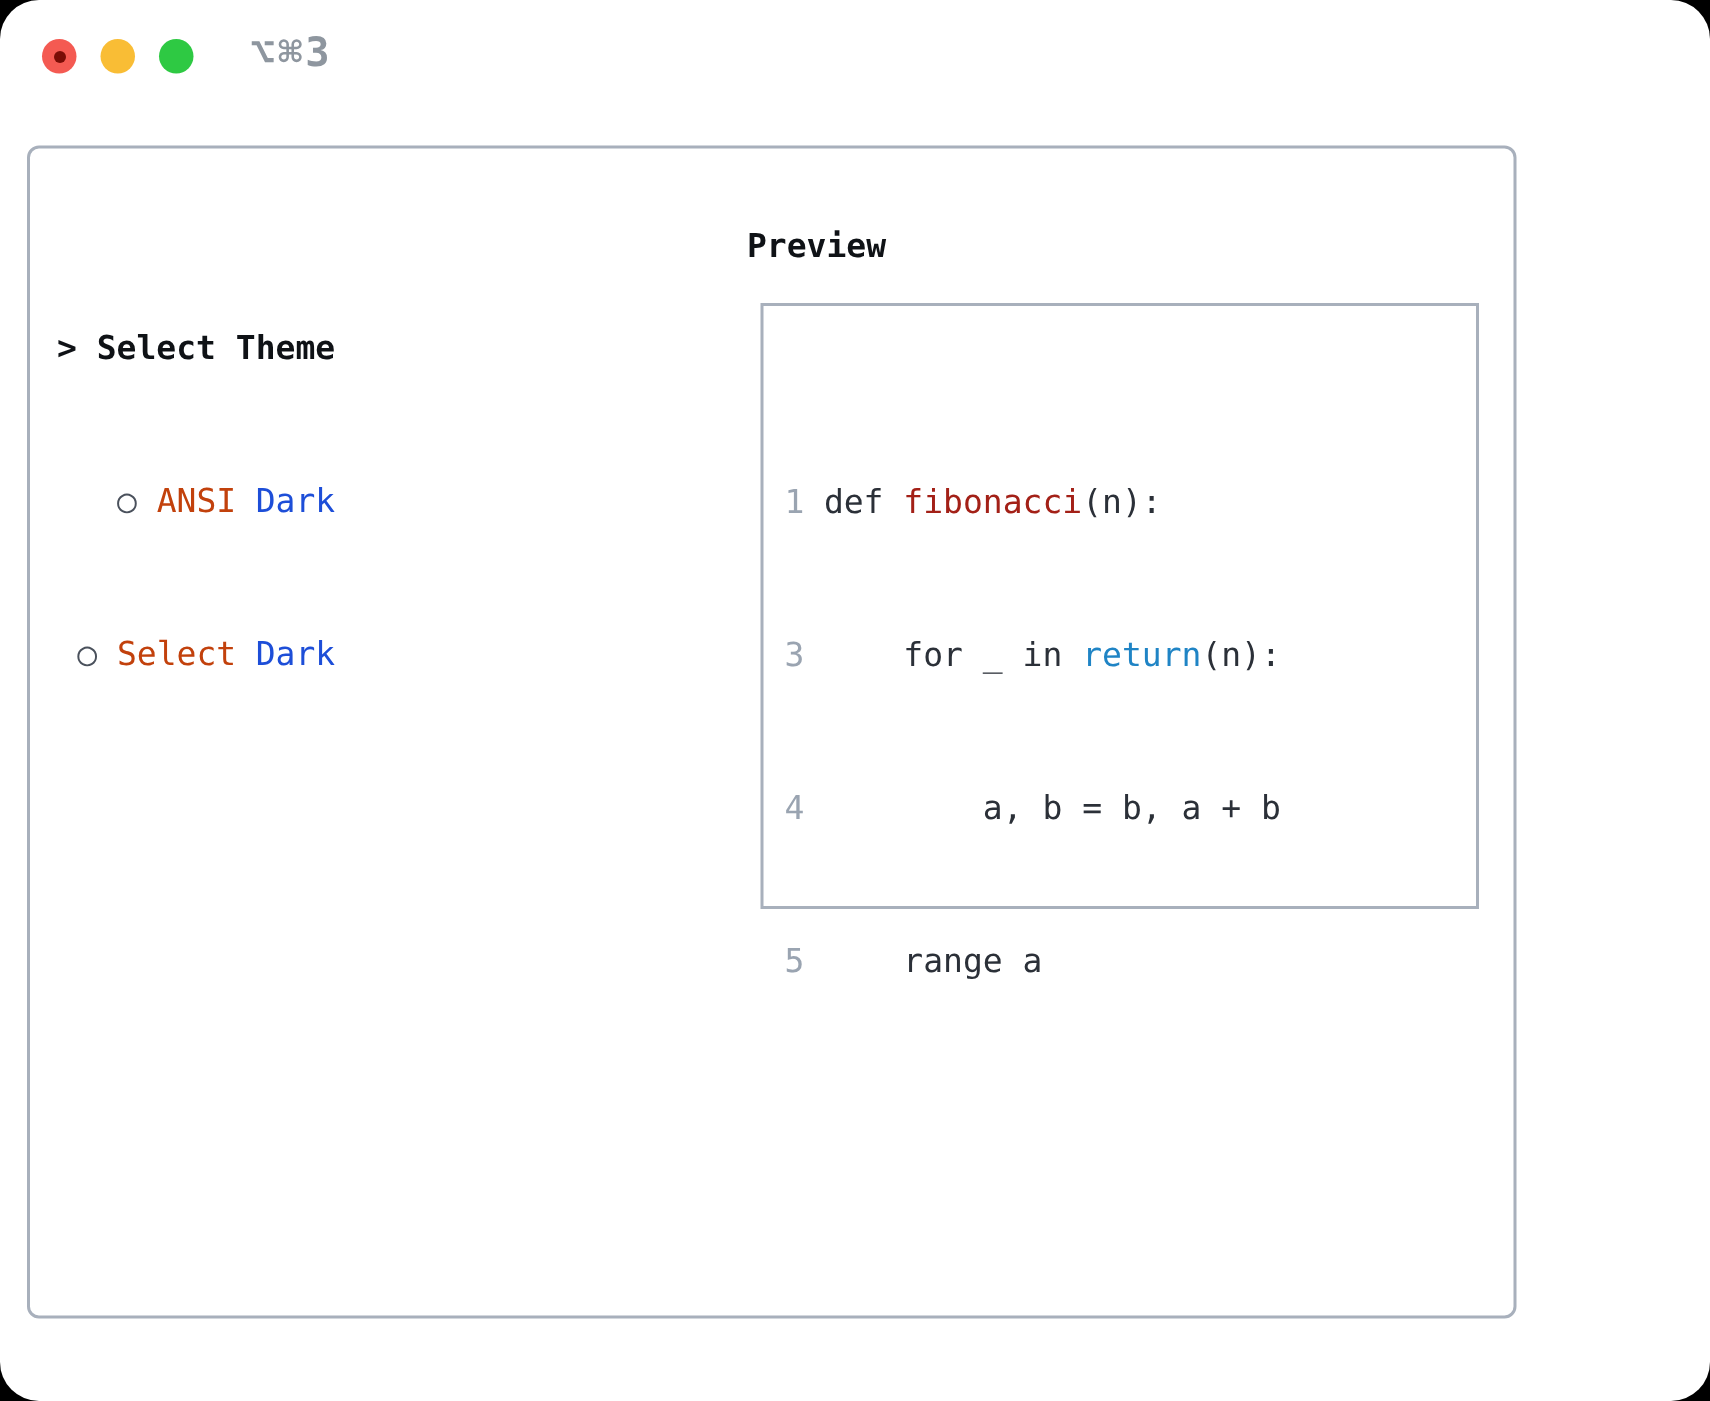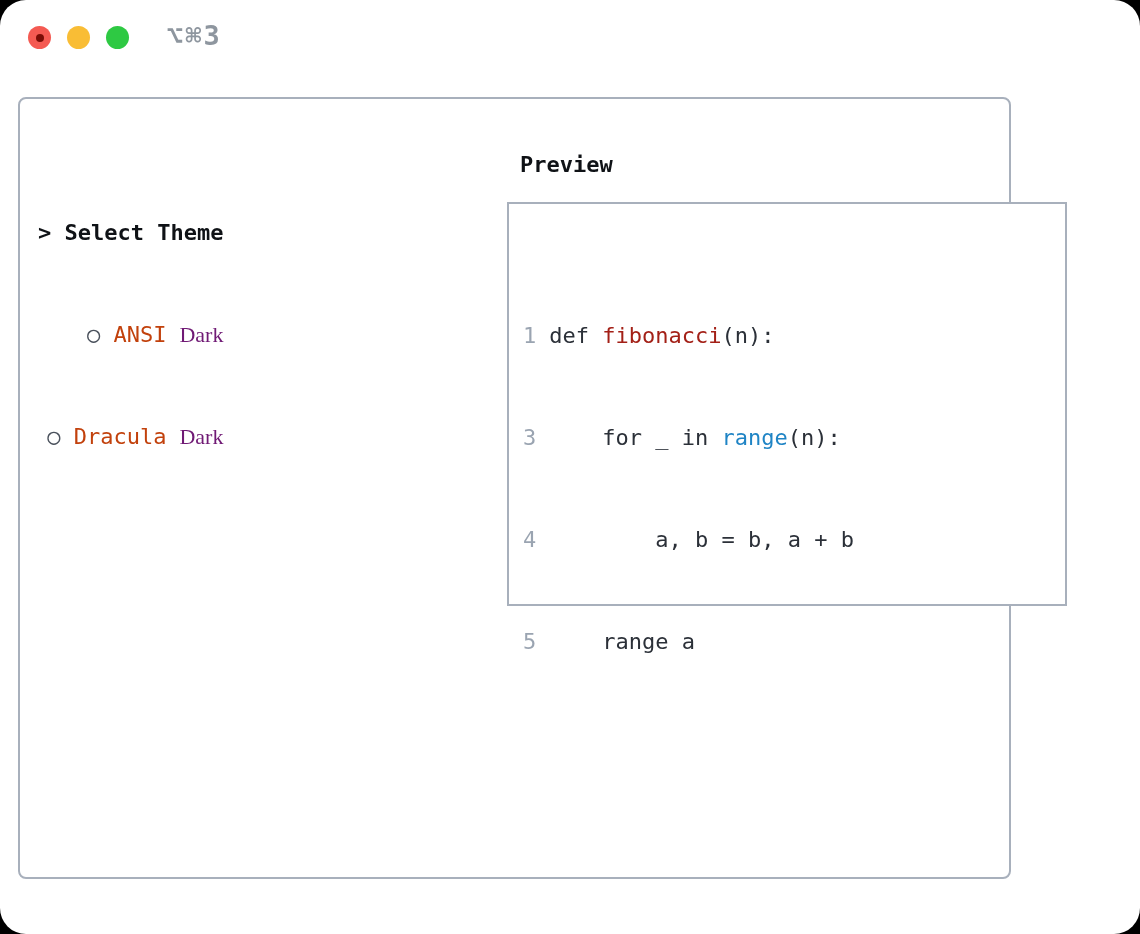--- a/index.html
+++ b/index.html
@@ -19,25 +19,25 @@
   
   .panel{position:absolute;left:18px;top:97px;width:993px;height:782px;
          border:2px solid #a8b0bc;border-radius:8px;box-sizing:border-box;background:#fff;}
 
   
   .list{position:absolute;left:18px;top:49px;font-size:22px;line-height:34px;white-space:pre;}
   .row{height:34px;text-align:right;}
   .mark{color:#4a515c;}
   .header-row .mark,.header-row .nm{font-weight:bold;color:#0f1216;}
   .nm{color:#c2410c;}
-  .var{color:#701a75;padding-left:13px;font-family:Liberation Serif, serif;}
+  .var{color:#1d4ed8;padding-left:13px;}
 
   
-  .preview-title{position:absolute;left:478px;top:49px;font-size:22px;line-height:34px;font-weight:bold;color:#0f1216;margin-left:22px;}
-  .preview-box{position:absolute;left:487px;top:103px;width:560px;height:404px;
+  .preview-title{position:absolute;left:478px;top:49px;font-size:22px;line-height:34px;font-weight:bold;color:#0f1216;}
+  .preview-box{position:absolute;left:487px;top:103px;width:479px;height:404px;
                border:2px solid #a8b0bc;box-sizing:border-box;background:#fff;
                padding:47px 8px 0 14px;font-size:22px;line-height:34px;white-space:pre;}
   .pline{height:34px;}
   .lnum{color:#9aa4b1;padding-right:13px;}
   .c-code{color:#2b3038;}
   .c-func{color:#a32017;}
   .c-num{color:#0d7a7f;}
   .c-builtin{color:#1f84c5;}
 </style>
 </head>
@@ -50,41 +50,41 @@
     <div class="light yellow"></div>
     <div class="light green"></div>
   </div>
   <div class="win-title">⌥⌘3</div>
 
   <div class="panel">
 
     <div class="list">
       <div class="row header-row"><span class="mark">&gt; </span><span class="nm">Select Theme</span></div>
       <div class="row"><span class="mark">○ </span><span class="nm">ANSI</span><span class="var">Dark</span></div>
-      <div class="row"><span class="mark">○ </span><span class="nm">Dracula</span><span class="var">Dark</span></div>
+      <div class="row"><span class="mark">○ </span><span class="nm">Select</span><span class="var">Dark</span></div>
       <div class="row"></div>
       
       
       
       
       
       
       
       
       
       
       
       
     </div>
 
     <div class="preview-title">Preview</div>
 
     <div class="preview-box">
       <div class="pline"><span class="lnum">1</span><span class="c-code">def </span><span class="c-func">fibonacci</span><span class="c-code">(n):</span></div>
-      <div class="pline"><span class="lnum">3</span><span class="c-code">    for _ in </span><span class="c-builtin">range</span><span class="c-code">(n):</span></div>
+      <div class="pline"><span class="lnum">3</span><span class="c-code">    for _ in </span><span class="c-builtin">return</span><span class="c-code">(n):</span></div>
       <div class="pline"><span class="lnum">4</span><span class="c-code">        a, b = b, a + b</span></div>
       <div class="pline"><span class="lnum">5</span><span class="c-code">    range a</span></div>
       <div class="pline blank"></div>
       <div class="pline"></div>
       
       
     </div>
 
   </div>
 </div>

